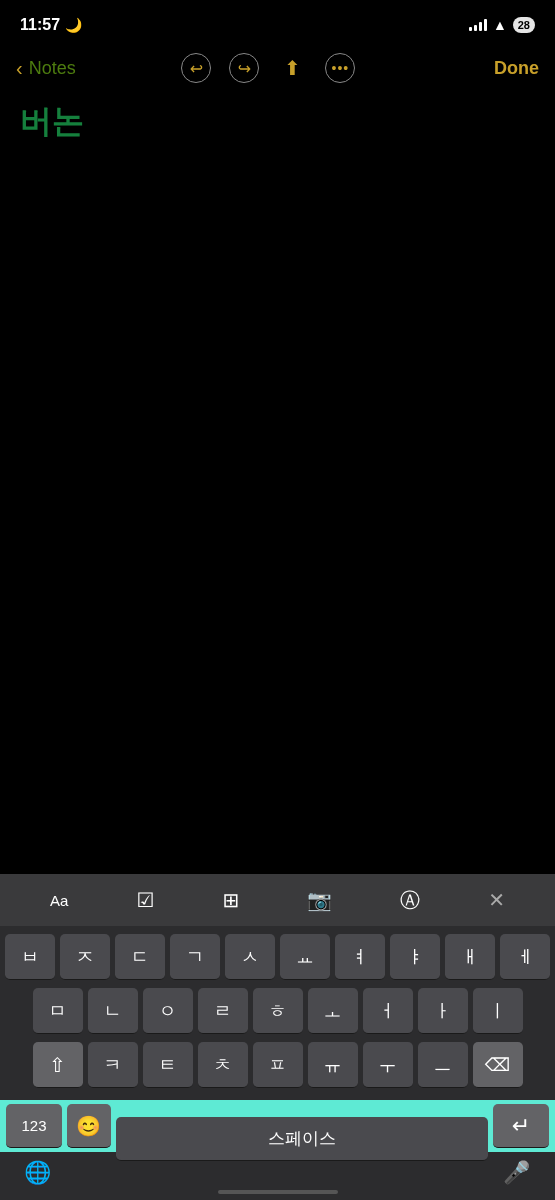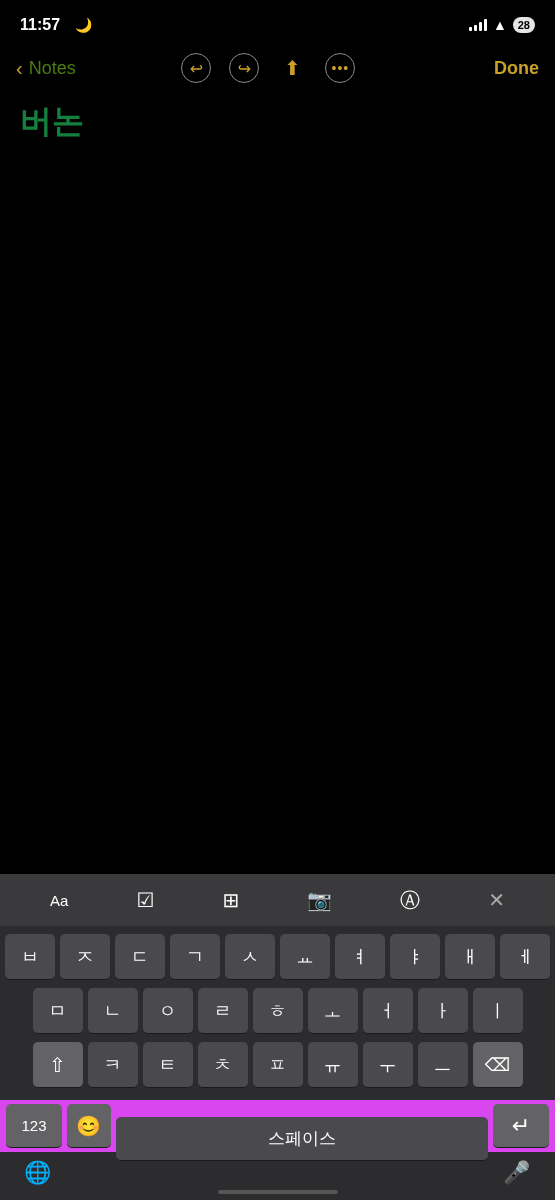--- a/index.html
+++ b/index.html
@@ -22,21 +22,21 @@
       align-items: center;
       padding: 12px 20px 6px 20px;
       height: 44px;
     }
     .status-time {
       font-size: 16px;
       font-weight: 600;
       color: #fff;
       display: flex;
       align-items: center;
-      gap: 15px;
+      gap: 5px;
     }
     .moon-icon {
       font-size: 14px;
     }
     .status-right {
       display: flex;
       align-items: center;
       gap: 6px;
     }
     .signal-bars {
@@ -203,21 +203,21 @@
       font-size: 16px;
     }
 
     
     .bottom-row {
       display: flex;
       align-items: center;
       padding: 0 6px;
       gap: 5px;
       height: 52px;
-      background: #d946ef;
+      background: #5eead4;
     }
     .key-123 {
       background: #636366;
       color: #fff;
       border-radius: 5px;
       height: 44px;
       width: 56px;
       display: flex;
       align-items: center;
       justify-content: center;

